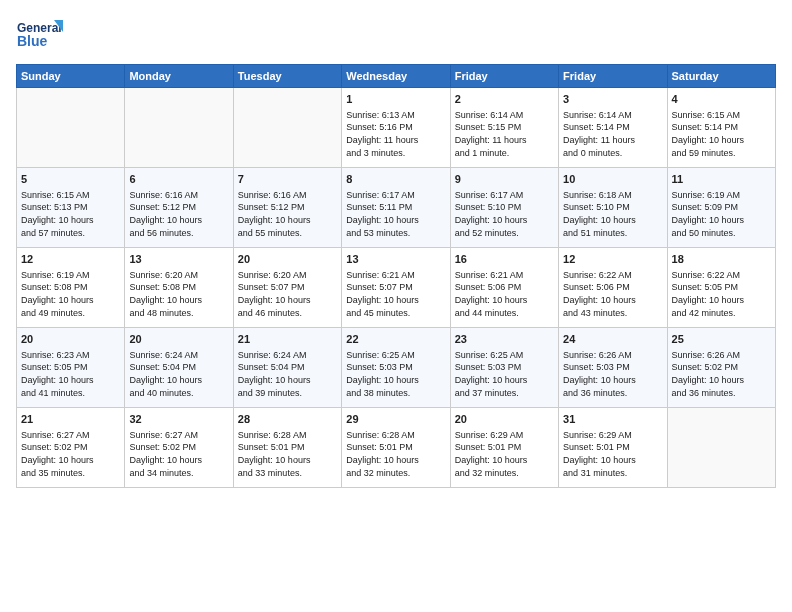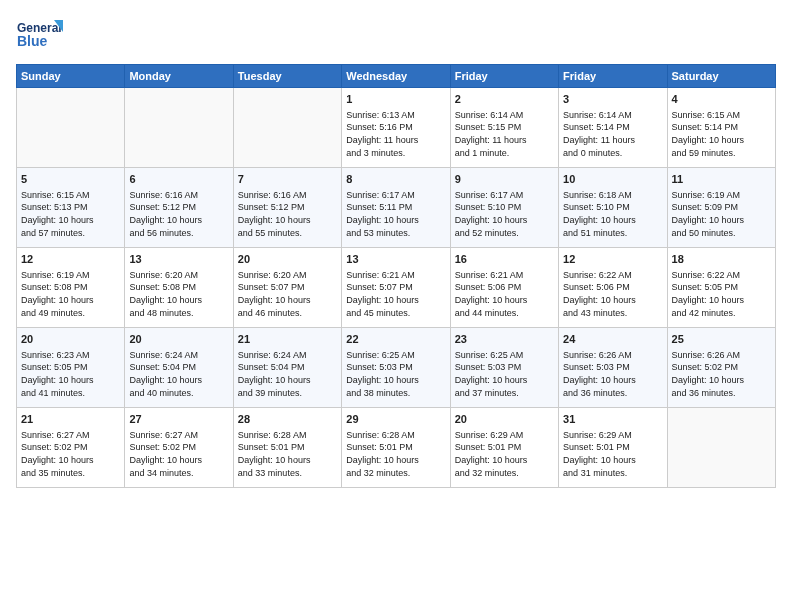--- a/index.html
+++ b/index.html
@@ -301,21 +301,21 @@
       </tr>
       <tr>
         <td>
           <span class="day-number">21</span>
           <div class="day-info" style="white-space: pre-line;">Sunrise: 6:27 AM
 Sunset: 5:02 PM
 Daylight: 10 hours
 and 35 minutes.</div>
         </td>
         <td>
-          <span class="day-number">27</span>
+          <span class="day-number">32</span>
           <div class="day-info" style="white-space: pre-line;">Sunrise: 6:27 AM
 Sunset: 5:02 PM
 Daylight: 10 hours
 and 34 minutes.</div>
         </td>
         <td>
           <span class="day-number">28</span>
           <div class="day-info" style="white-space: pre-line;">Sunrise: 6:28 AM
 Sunset: 5:01 PM
 Daylight: 10 hours

